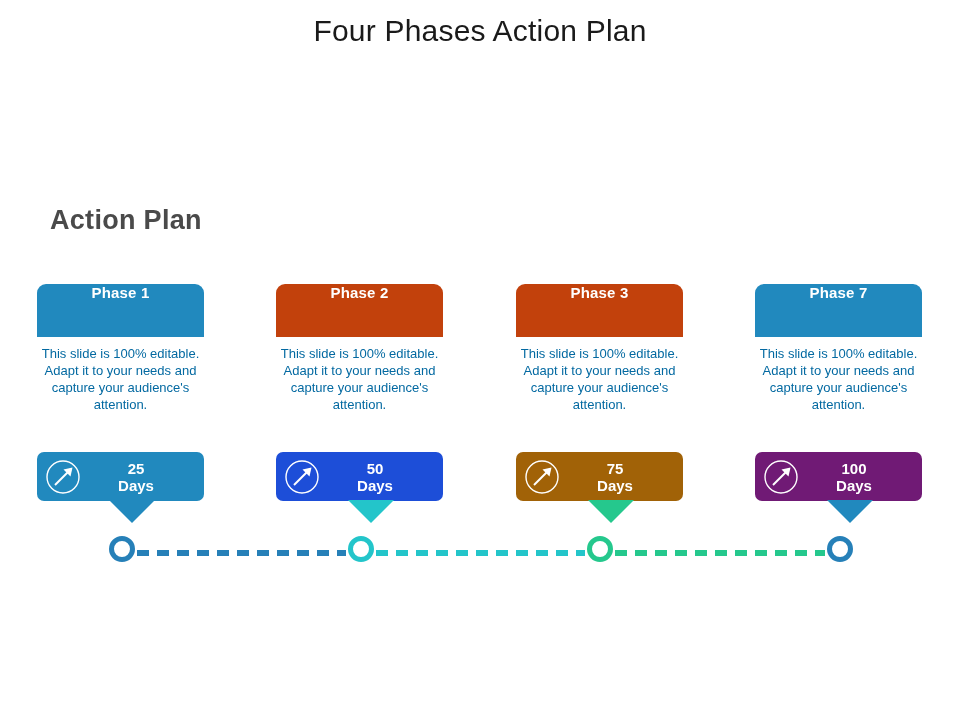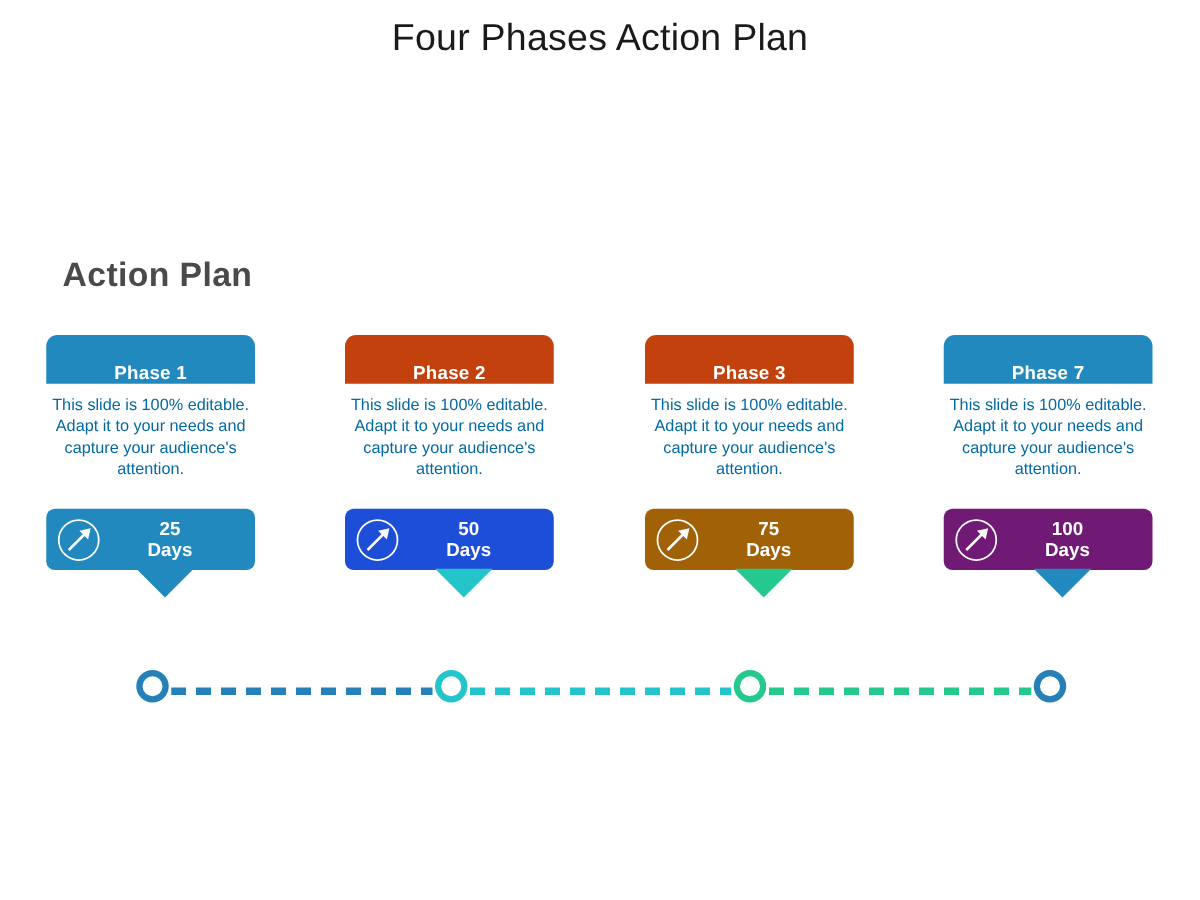--- a/index.html
+++ b/index.html
@@ -53,26 +53,27 @@
     height: 250px;
   }
   .phase-col {
     position: absolute;
     top: 0;
     width: 167px;
   }
 
   .phase-header {
     position: relative;
-    height: 39px;
+    height: 53px;
     border-radius: 9px 9px 0 0;
     display: flex;
-    align-items: flex-end;
+    align-items: flex-start;
     justify-content: center;
     box-sizing: border-box;
+    margin-top: 16px;
   }
   .phase-header-label {
     color: #ffffff;
     font-size: 15px;
     font-weight: bold;
     letter-spacing: 0.2px;
   }
 
   .phase-body {
     margin-top: 8px;
@@ -81,21 +82,21 @@
     color: #0369a1;
     font-size: 13px;
     line-height: 17px;
     height: 92px;
   }
 
   
   .days-badge-wrap {
     position: relative;
     height: 56px;
-    margin-top: 0;
+    margin-top: 15px;
   }
   .days-badge {
     position: absolute;
     left: 0;
     top: 0;
     width: 167px;
     height: 49px;
     border-radius: 7px;
     display: flex;
     align-items: center;

